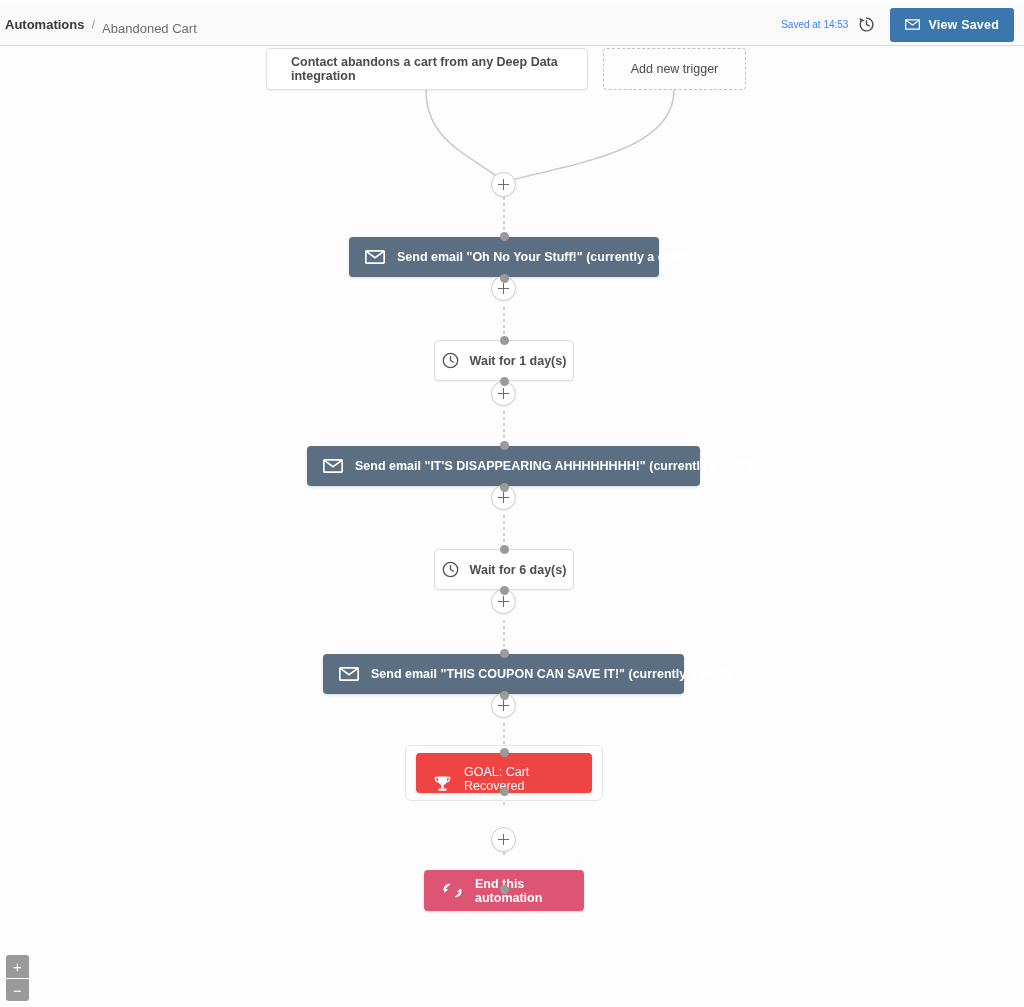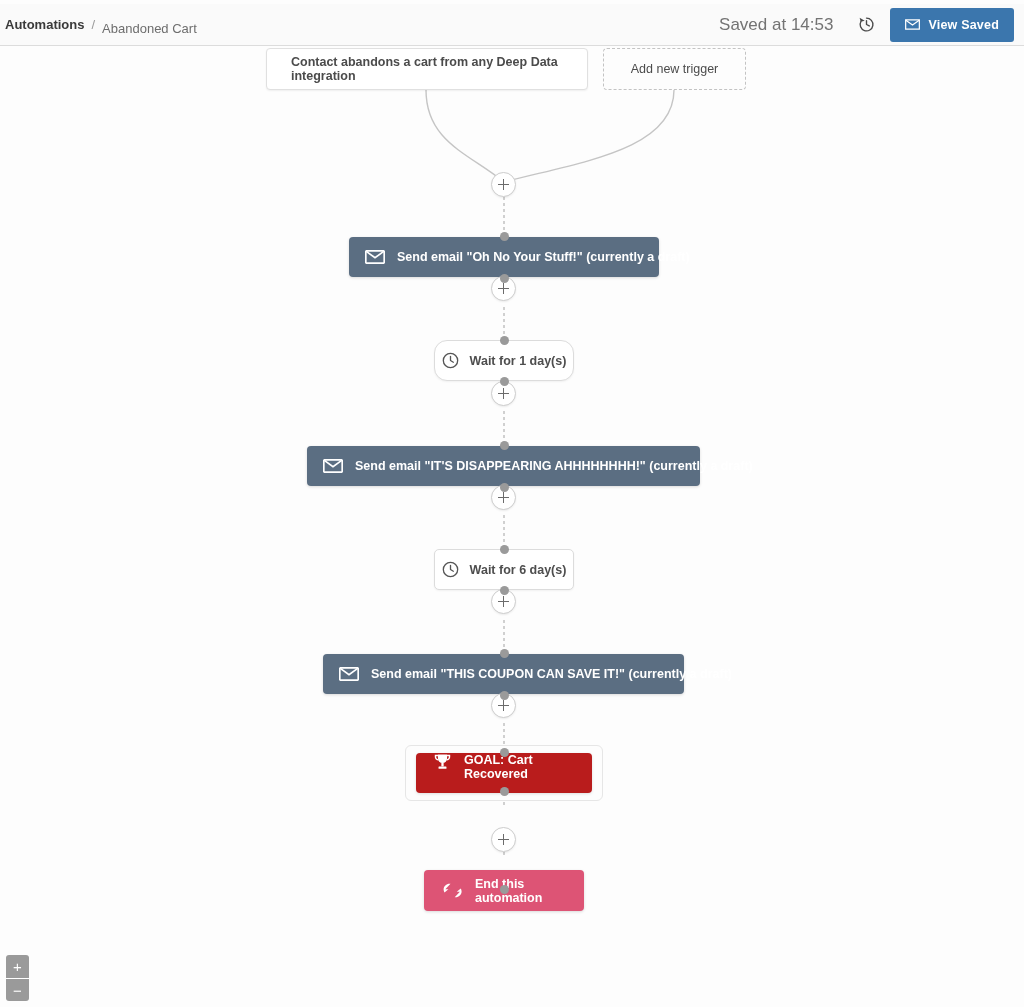--- a/index.html
+++ b/index.html
@@ -40,23 +40,23 @@
     color: #6d6d6d;
     margin-top: 8px;
   }
   #topbar-right {
     margin-left: auto;
     display: flex;
     align-items: center;
     height: 100%;
   }
   #saved-label {
-    font-size: 17px;
-    color: #737373;
-    margin-right: 24px;
+    font-size: 10px;
+    color: #3b82f6;
+    margin-right: 9px;
   }
   #history-icon {
     width: 19px; height: 19px;
     margin-right: 14px;
     display: block;
   }
   #view-emails-btn {
     height: 34px;
     background: #3b76ad;
     border: none;
@@ -190,28 +190,28 @@
     width: 198px; height: 56px;
     border: 1px solid #e6e6e6;
     border-radius: 6px;
     background: #fdfdfd;
     display: flex;
     align-items: center;
     justify-content: center;
   }
   .goal-inner {
     width: 176px; height: 40px;
-    background: #b91c1c;
+    background: #ef4444;
     border-radius: 4px;
     display: flex;
-    align-items: flex-start;
+    align-items: flex-end;
     padding-left: 17px;
     color: #ffffff;
     font-size: 12.5px;
-    font-weight: bold;
+    font-weight: normal;
     cursor: pointer;
     box-shadow: 0 1px 3px rgba(0,0,0,.12);
   }
   .goal-inner .trophy-ico { margin-right: 12px; display: flex; align-items: center; }
 
   
   .end-node {
     width: 160px; height: 41px;
     background: #dd5475;
     border-radius: 4px;
@@ -327,21 +327,21 @@
         <path d="M1.3 1.4 L10 7.8 L18.7 1.4" fill="none" stroke="#ffffff" stroke-width="1.7"></path>
       </svg>
     </span>
     <span>Send email "Oh No Your Stuff!" (currently a draft)</span>
   </div>
   <div class="port" style="left:500px; top:232px;"></div>
 
   <div class="plus-btn" style="left:491px; top:234px;"></div>
 
   <div class="port" style="left:500px; top:294px;"></div>
-  <div class="node wait-node" style="left:434px; top:298px;border-radius:13px;">
+  <div class="node wait-node" style="left:434px; top:298px;">
     <span class="clock-ico">
       <svg width="17" height="17" viewBox="0 0 18 18">
         <circle cx="9" cy="9" r="7.6" fill="none" stroke="#555555" stroke-width="1.4"></circle>
         <path d="M9 4.6 V9 L12 10.8" fill="none" stroke="#555555" stroke-width="1.4" stroke-linecap="round" stroke-linejoin="round"></path>
       </svg>
     </span>
     <span>Wait for 1 day(s)</span>
   </div>
   <div class="port" style="left:500px; top:335px;"></div>
 

